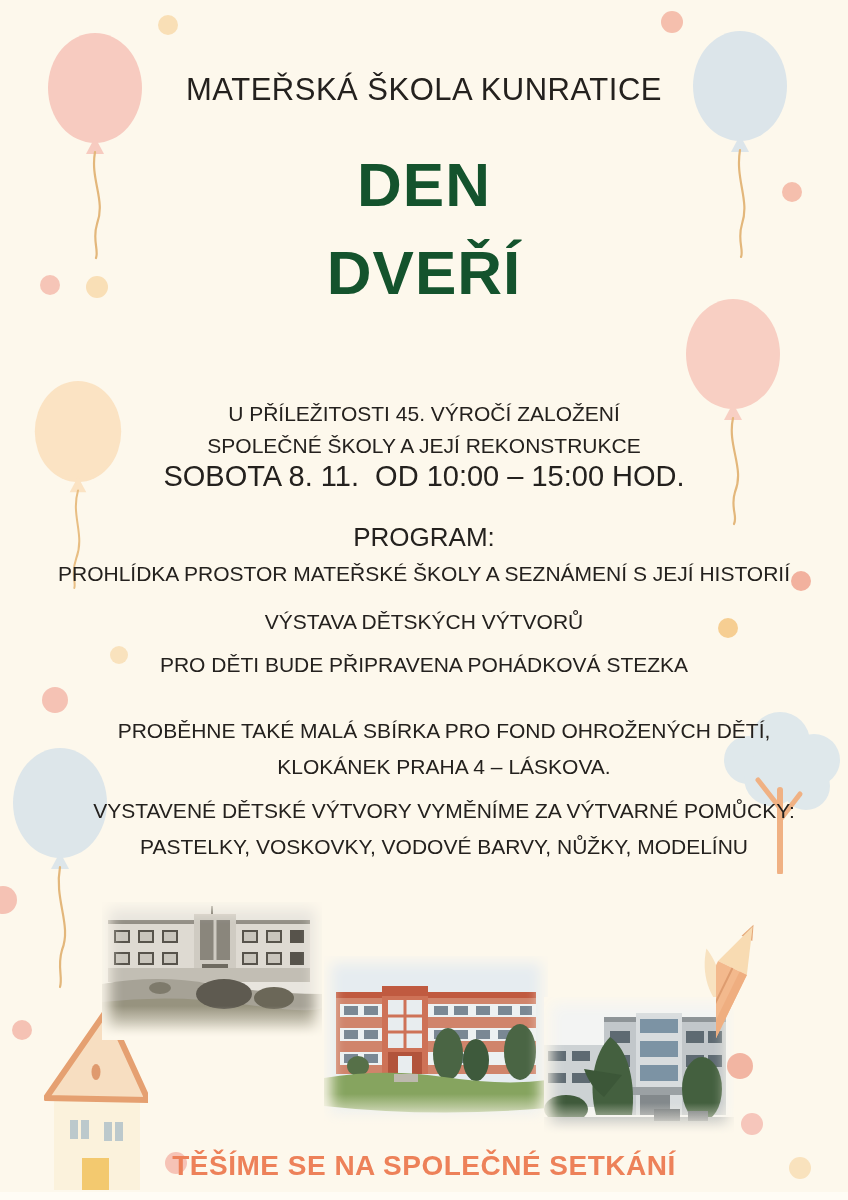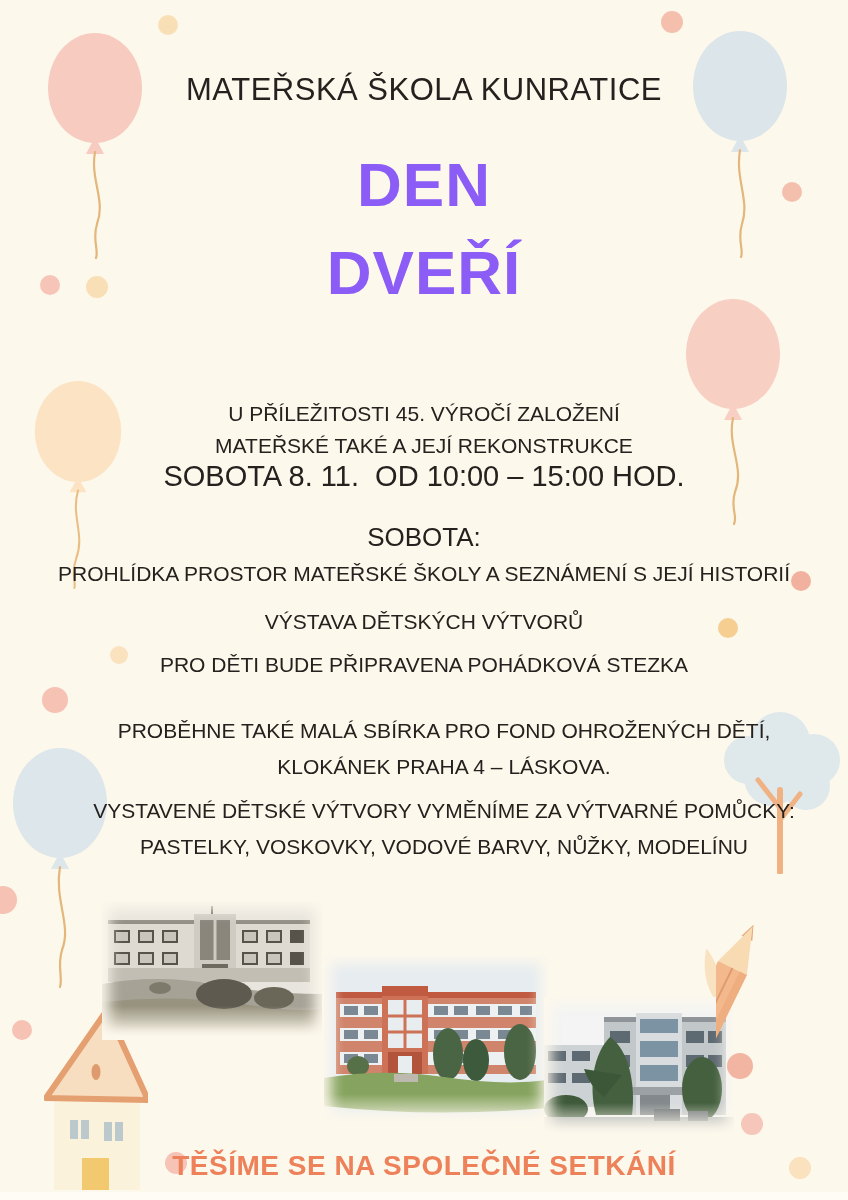--- a/index.html
+++ b/index.html
@@ -4,21 +4,21 @@
 <style>
   html,body{margin:0;padding:0;}
   .poster{
     position:relative;width:848px;height:1200px;overflow:hidden;
     background:#FDF8EC;
     font-family:Liberation Sans, sans-serif;
     color:#24211E;
   }
   .t{position:absolute;left:0;width:100%;text-align:center;}
   .school-name{top:72px;font-size:31px;letter-spacing:.5px;}
-  .heading{top:141px;font-size:62px;font-weight:700;color:#8b5cf6;line-height:88px;letter-spacing:1px;}
+  .heading{top:141px;font-size:62px;font-weight:700;color:#14532d;line-height:88px;letter-spacing:1px;}
   .occ1{top:402px;font-size:21px;font-weight:500;}
   .occ2{top:434px;font-size:21px;font-weight:500;}
   .datetime{top:460px;font-size:29px;white-space:pre;}
   .program-title{top:522px;font-size:26px;}
   .item1{top:562px;font-size:21px;}
   .item2{top:610px;font-size:21px;}
   .item3{top:653px;font-size:21px;}
   .para{font-size:21px;padding-left:20px;}
   .p1a{top:719px;} .p1b{top:755px;}
   .p2a{top:799px;} .p2b{top:835px;} .p2c{top:870px;}
@@ -256,24 +256,24 @@
   </div>
 
   <div class="t school-name">MATEŘSKÁ ŠKOLA KUNRATICE</div>
 
   <div class="t heading">
     <div>DEN</div>
     <div>DVEŘÍ</div>
   </div>
 
   <div class="t occ1">U PŘÍLEŽITOSTI 45. VÝROČÍ ZALOŽENÍ</div>
-  <div class="t occ2">MATEŘSKÉ TAKÉ A JEJÍ REKONSTRUKCE</div>
+  <div class="t occ2">SPOLEČNÉ ŠKOLY A JEJÍ REKONSTRUKCE</div>
   <div class="t datetime">SOBOTA 8. 11.  OD 10:00 – 15:00 HOD.</div>
 
-  <div class="t program-title">SOBOTA:</div>
+  <div class="t program-title">PROGRAM:</div>
   <div class="t item1">PROHLÍDKA PROSTOR MATEŘSKÉ ŠKOLY A SEZNÁMENÍ S JEJÍ HISTORIÍ</div>
   <div class="t item2">VÝSTAVA DĚTSKÝCH VÝTVORŮ</div>
   <div class="t item3">PRO DĚTI BUDE PŘIPRAVENA POHÁDKOVÁ STEZKA</div>
 
   <div class="t para p1a">PROBĚHNE TAKÉ MALÁ SBÍRKA PRO FOND OHROŽENÝCH DĚTÍ,</div>
   <div class="t para p1b">KLOKÁNEK PRAHA 4 – LÁSKOVA.</div>
 
   <div class="t para p2a">VYSTAVENÉ DĚTSKÉ VÝTVORY VYMĚNÍME ZA VÝTVARNÉ POMŮCKY:</div>
   <div class="t para p2b">PASTELKY, VOSKOVKY, VODOVÉ BARVY, NŮŽKY, MODELÍNU</div>
 

